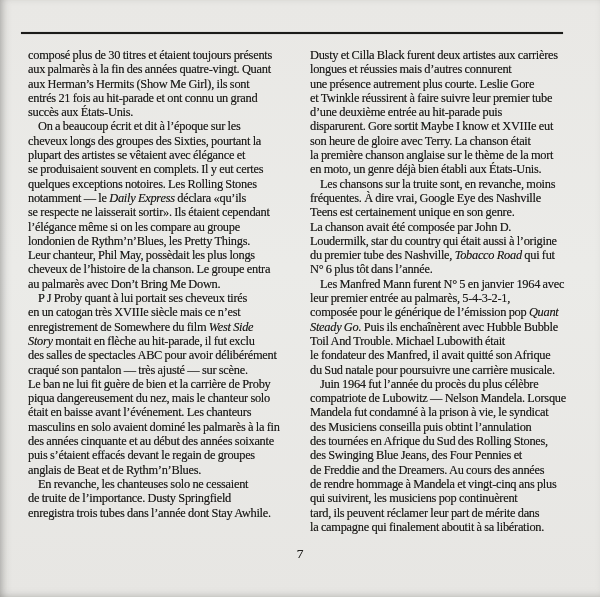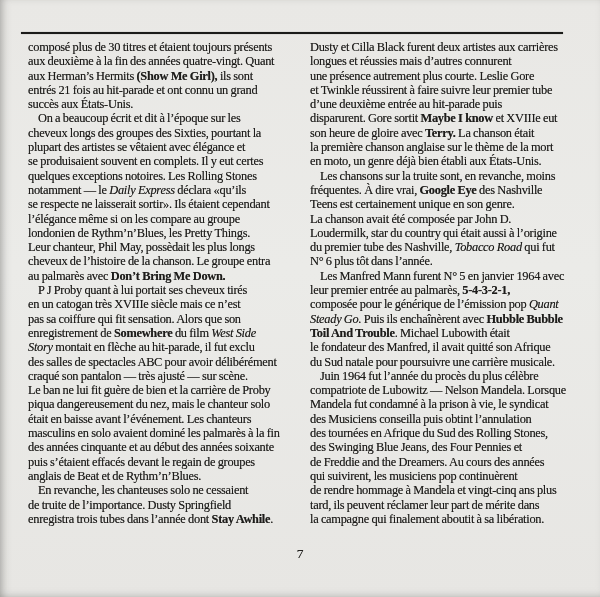--- a/index.html
+++ b/index.html
@@ -25,32 +25,32 @@
     position: absolute;
     left: 21px;
     top: 32px;
     width: 542px;
     height: 2px;
     background: #1b1b19;
     box-shadow: 0 0 1px rgba(0,0,0,.55);
   }
   .col {
     position: absolute;
-    top: 40px;
+    top: 48px;
     font-size: 12.4px;
     line-height: 14.3px;
     letter-spacing: -0.28px;
     word-spacing: -0.3px;
     text-shadow: 0 0 .3px rgba(25,25,23,.55);
   }
   .col-left  { left: 28px;  width: 264px; }
   .col-right { left: 310px; width: 262px; }
   .line { white-space: nowrap; height: 14.3px; }
   .line.indent { padding-left: 10px; }
-  .b  { font-weight: bold; }
+  .b  { font-weight: normal; }
   .it { font-style: italic; }
   .page-number {
     position: absolute;
     top: 546px;
     left: 0;
     width: 600px;
     text-align: center;
     font-size: 13.5px;
     color: #22211f;
     text-shadow: 0 0 .3px rgba(25,25,23,.5);
@@ -58,39 +58,38 @@
 </style>
 </head>
 <body>
 
 <div class="scan-shade"></div>
 
 <div class="top-rule"></div>
 
 <div class="col col-left">
     <div class="line"><span>composé plus de 30 titres et étaient toujours présents</span></div>
-    <div class="line"><span>aux deuxième à la fin des années quatre-vingt. Quant</span></div>
+    <div class="line"><span>aux palmarès à la fin des années quatre-vingt. Quant</span></div>
     <div class="line"><span>aux Herman’s Hermits </span><span class="b">(Show Me Girl),</span><span> ils sont</span></div>
     <div class="line"><span>entrés 21 fois au hit-parade et ont connu un grand</span></div>
     <div class="line"><span>succès aux États-Unis.</span></div>
     <div class="line indent"><span>On a beaucoup écrit et dit à l’époque sur les</span></div>
     <div class="line"><span>cheveux longs des groupes des Sixties, pourtant la</span></div>
     <div class="line"><span>plupart des artistes se vêtaient avec élégance et</span></div>
     <div class="line"><span>se produisaient souvent en complets. Il y eut certes</span></div>
     <div class="line"><span>quelques exceptions notoires. Les Rolling Stones</span></div>
     <div class="line"><span>notamment — le </span><span class="it">Daily Express</span><span> déclara «qu’ils</span></div>
     <div class="line"><span>se respecte ne laisserait sortir». Ils étaient cependant</span></div>
     <div class="line"><span>l’élégance même si on les compare au groupe</span></div>
     <div class="line"><span>londonien de Rythm’n’Blues, les Pretty Things.</span></div>
     <div class="line"><span>Leur chanteur, Phil May, possèdait les plus longs</span></div>
     <div class="line"><span>cheveux de l’histoire de la chanson. Le groupe entra</span></div>
     <div class="line"><span>au palmarès avec </span><span class="b">Don’t Bring Me Down.</span></div>
     <div class="line indent"><span>P J Proby quant à lui portait ses cheveux tirés</span></div>
     <div class="line"><span>en un catogan très XVIIIe siècle mais ce n’est</span></div>
-    <div class="line"><span>pas sa coiffure qui fit sensation. Alors que son</span></div>
     <div class="line"><span>enregistrement de </span><span class="b">Somewhere</span><span> du film </span><span class="it">West Side</span></div>
     <div class="line"><span class="it">Story</span><span> montait en flèche au hit-parade, il fut exclu</span></div>
     <div class="line"><span>des salles de spectacles ABC pour avoir délibérément</span></div>
     <div class="line"><span>craqué son pantalon — très ajusté — sur scène.</span></div>
     <div class="line"><span>Le ban ne lui fit guère de bien et la carrière de Proby</span></div>
     <div class="line"><span>piqua dangereusement du nez, mais le chanteur solo</span></div>
     <div class="line"><span>était en baisse avant l’événement. Les chanteurs</span></div>
     <div class="line"><span>masculins en solo avaient dominé les palmarès à la fin</span></div>
     <div class="line"><span>des années cinquante et au début des années soixante</span></div>
     <div class="line"><span>puis s’étaient effacés devant le regain de groupes</span></div>
@@ -124,19 +123,19 @@
     <div class="line"><span class="b">Toil And Trouble</span><span>. Michael Lubowith était</span></div>
     <div class="line"><span>le fondateur des Manfred, il avait quitté son Afrique</span></div>
     <div class="line"><span>du Sud natale pour poursuivre une carrière musicale.</span></div>
     <div class="line indent"><span>Juin 1964 fut l’année du procès du plus célèbre</span></div>
     <div class="line"><span>compatriote de Lubowitz — Nelson Mandela. Lorsque</span></div>
     <div class="line"><span>Mandela fut condamné à la prison à vie, le syndicat</span></div>
     <div class="line"><span>des Musiciens conseilla puis obtint l’annulation</span></div>
     <div class="line"><span>des tournées en Afrique du Sud des Rolling Stones,</span></div>
     <div class="line"><span>des Swinging Blue Jeans, des Four Pennies et</span></div>
     <div class="line"><span>de Freddie and the Dreamers. Au cours des années</span></div>
+    <div class="line"><span>de rendre hommage à Mandela et vingt-cinq ans plus</span></div>
     <div class="line"><span>qui suivirent, les musiciens pop continuèrent</span></div>
-    <div class="line"><span>de rendre hommage à Mandela et vingt-cinq ans plus</span></div>
     <div class="line"><span>tard, ils peuvent réclamer leur part de mérite dans</span></div>
     <div class="line"><span>la campagne qui finalement aboutit à sa libération.</span></div>
   </div>
 
 <div class="page-number">7</div>
 
 </body></html>

